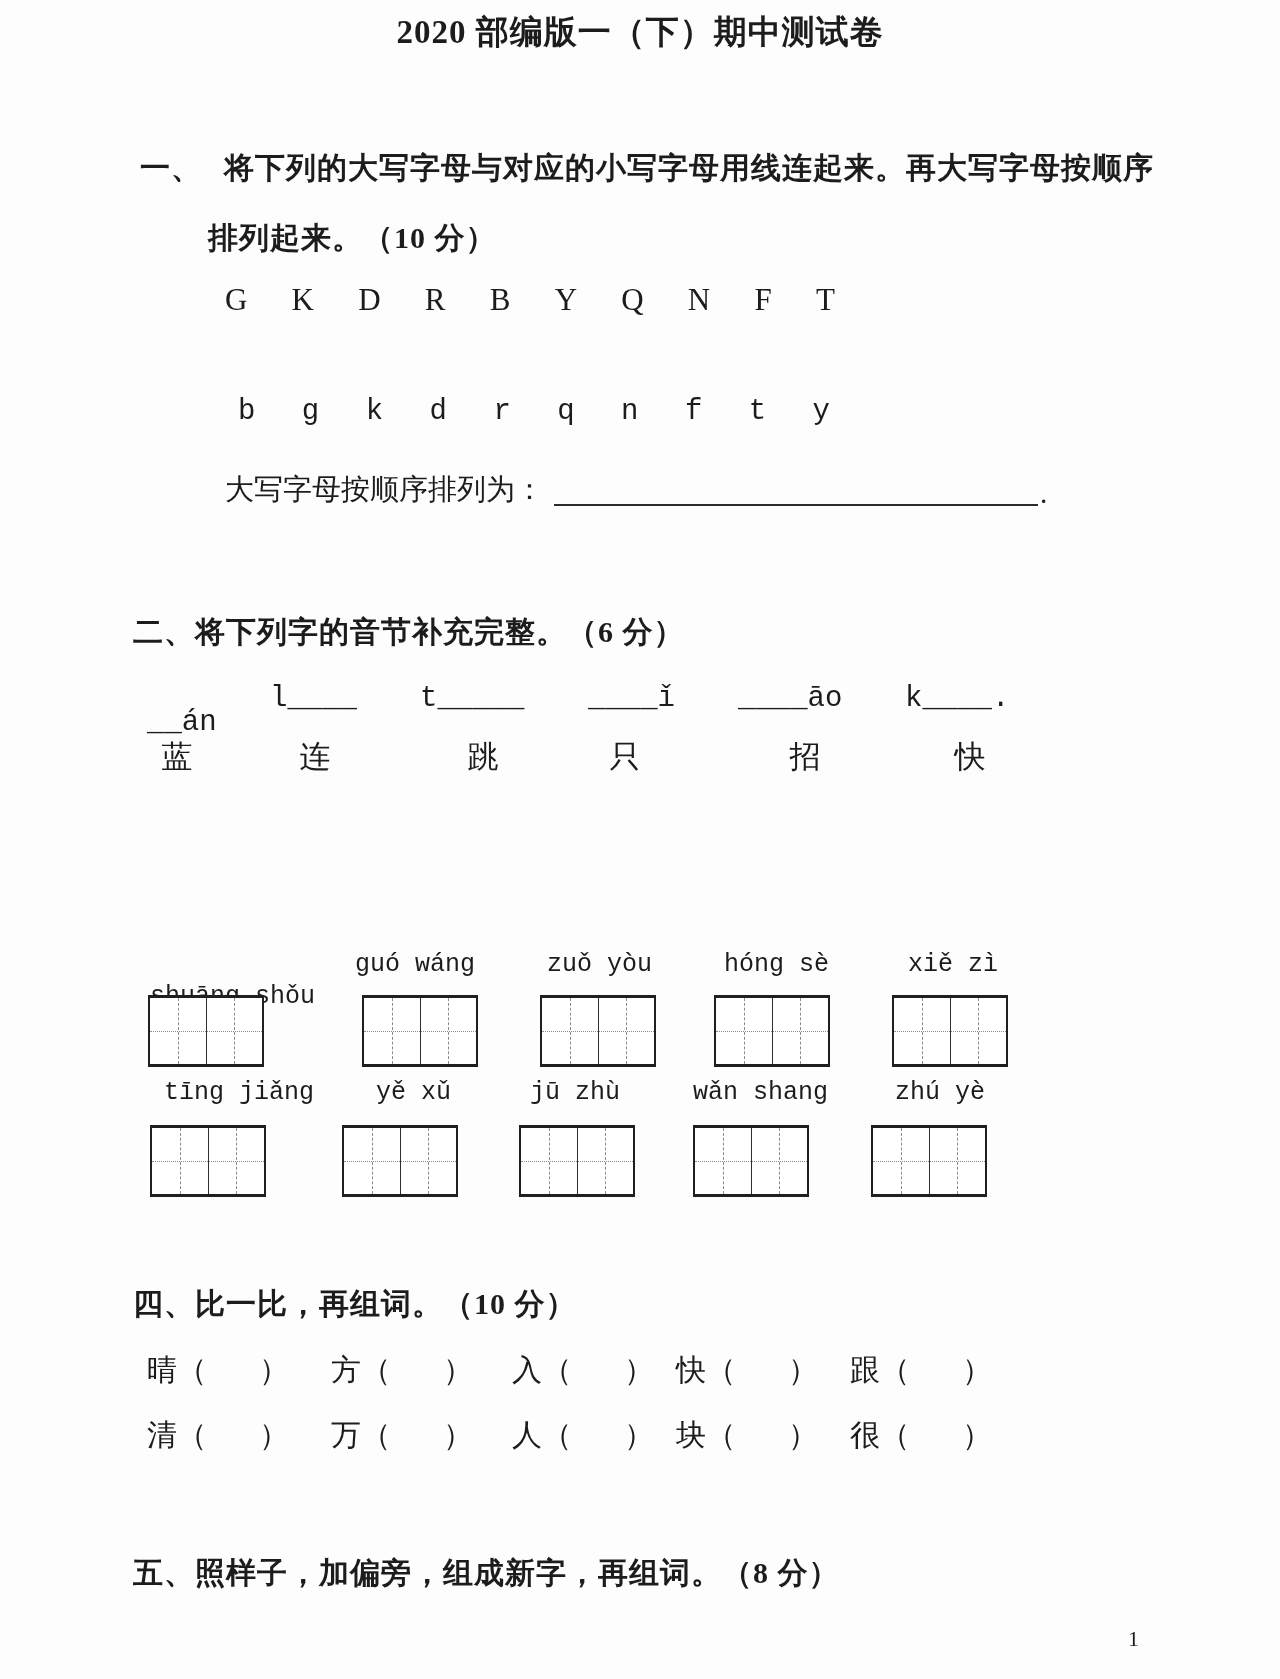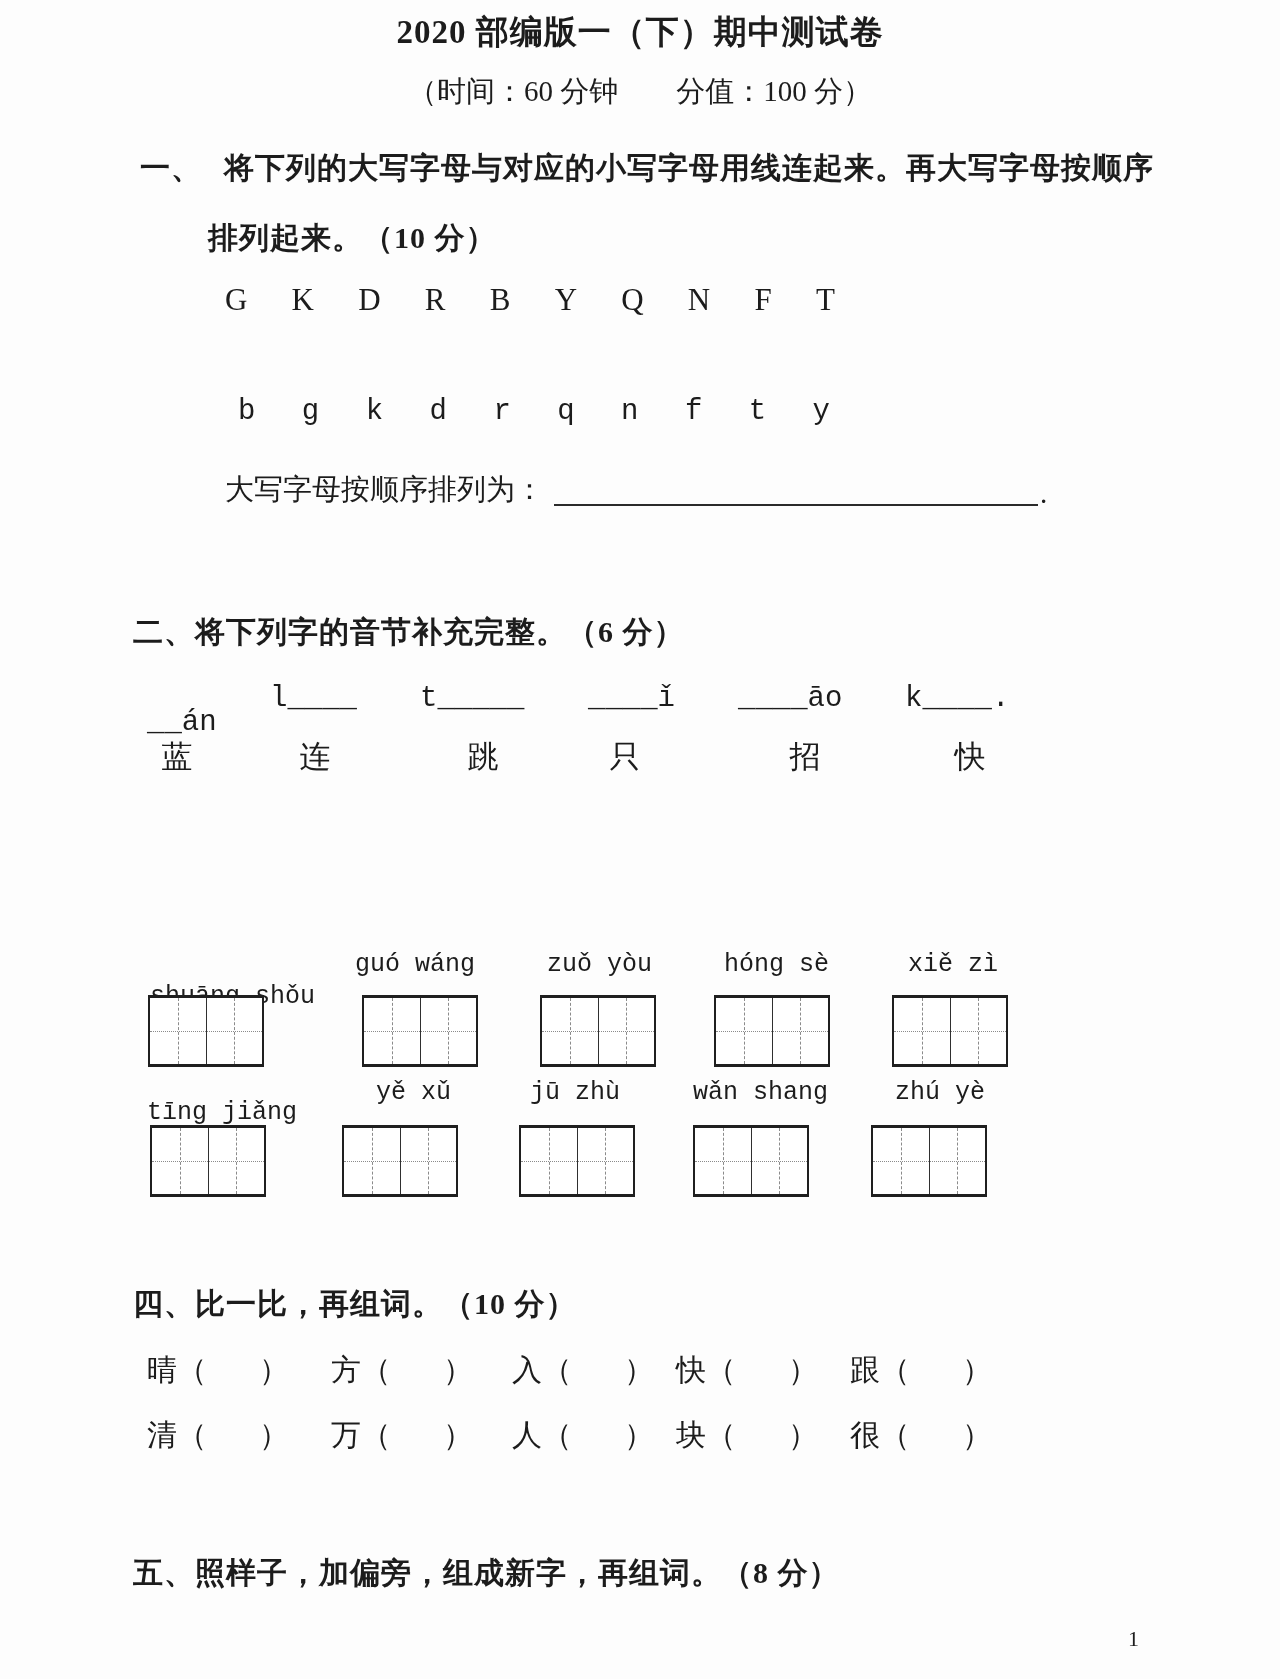--- a/index.html
+++ b/index.html
@@ -31,21 +31,20 @@
   .wordgroup{font-size:30px;}
   .pgap{display:inline-block;width:52px;}
   .pagenum{font-size:22px;}
 </style>
 </head>
 <body>
 
 <div class="page">
 
   <div class="abs center doc-title">2020 部编版一（下）期中测试卷</div>
-  <div class="abs center doc-sub">（时间：60 分钟　　分值：100 分）</div>
 
   <div class="abs heading" style="top:148px;left:140px;">
     <span class="qnum">一、</span><span>将下列的大写字母与对应的小写字母用线连起来。再大写字母按顺序</span>
   </div>
   <div class="abs heading" style="top:218px;left:208px;">排列起来。（10 分）</div>
 
   <div class="abs letters" style="top:282px;left:225px;width:610px;">
     <span>G</span>
     <span>K</span>
     <span>D</span>
@@ -124,21 +123,21 @@
       <i class="gm"></i>
       <i class="gh"></i>
     </div>
   <div class="wgrid" style="top:995px;left:892px;">
       <i class="d1"></i>
       <i class="d2"></i>
       <i class="gm"></i>
       <i class="gh"></i>
     </div>
 
-  <span class="abs py mono" style="top:1078px;left:147px;margin-top:20px;">tīng jiǎng</span>
+  <span class="abs py mono" style="top:1078px;left:164px;">tīng jiǎng</span>
   <span class="abs py mono" style="top:1078px;left:376px;">yě xǔ</span>
   <span class="abs py mono" style="top:1078px;left:530px;">jū zhù</span>
   <span class="abs py mono" style="top:1078px;left:693px;">wǎn shang</span>
   <span class="abs py mono" style="top:1078px;left:895px;">zhú yè</span>
 
   <div class="wgrid" style="top:1125px;left:150px;">
       <i class="d1"></i>
       <i class="d2"></i>
       <i class="gm"></i>
       <i class="gh"></i>

